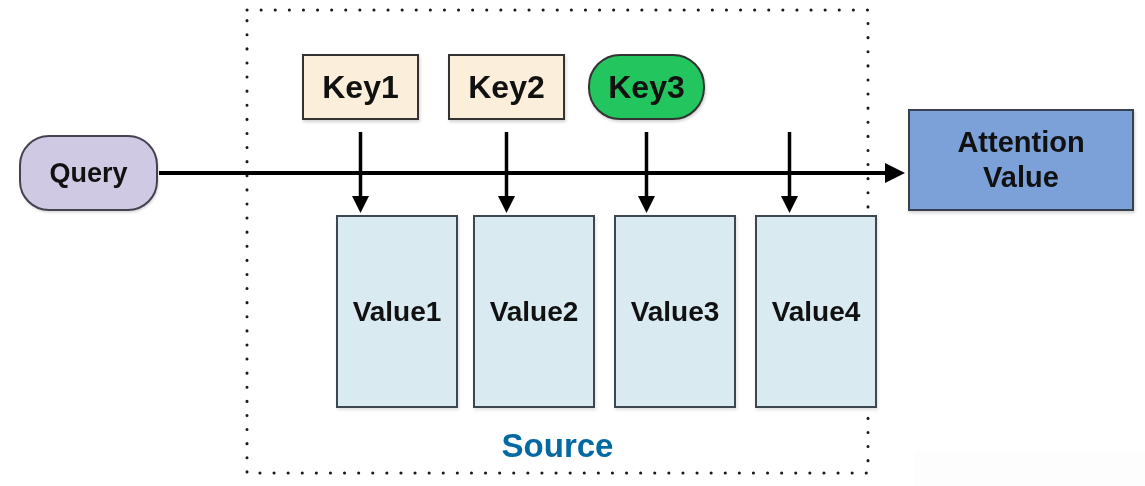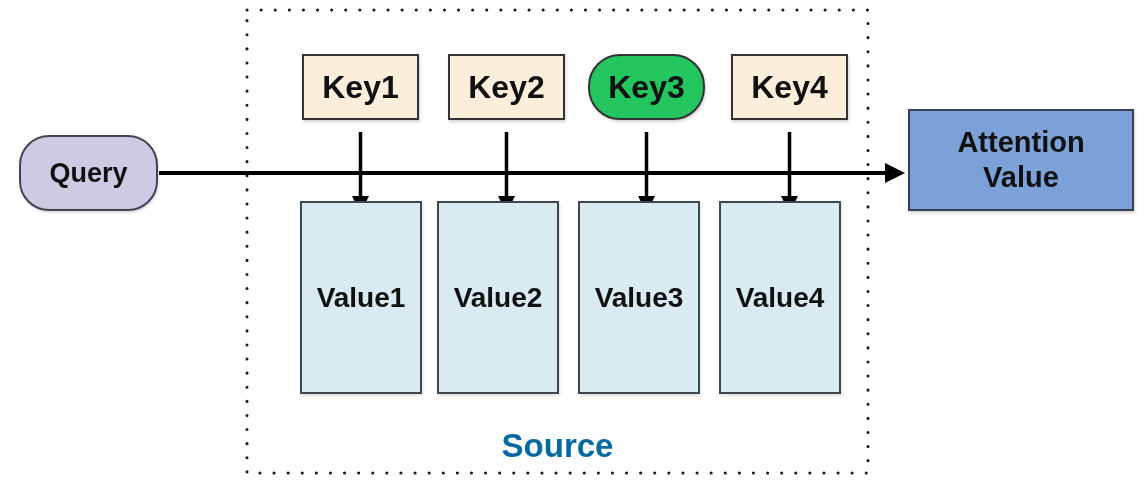--- a/index.html
+++ b/index.html
@@ -43,25 +43,26 @@
     width: 117px; height: 66px;
     border: 2px solid #333333;
     font-size: 32px;
     box-shadow: 1px 2px 3px rgba(0,0,0,0.18);
   }
   .key-1 { left: 302px; }
   .key-2 { left: 448px; }
   .key-3 { left: 588px; }
   .key-4 { left: 731px; }
   .value-box {
-    top: 201px;
+    top: 215px;
     width: 122px; height: 193px;
     border: 2px solid #3e474d;
     font-size: 28px;
     box-shadow: 1px 2px 3px rgba(0,0,0,0.12);
+    margin-left: 36px;
   }
   .value-1 { left: 300px; }
   .value-2 { left: 437px; }
   .value-3 { left: 578px; }
   .value-4 { left: 719px; }
   .attention-box {
     left: 908px; top: 109px;
     width: 226px; height: 102px;
     border: 2px solid #37414f;
     font-size: 29px;
@@ -114,23 +115,20 @@
 
   <div class="box key-box key-1" style="background-color: rgb(251, 238, 219);">
     <span>Key1</span>
   </div>
   <div class="box key-box key-2" style="background-color: rgb(251, 238, 219);">
     <span>Key2</span>
   </div>
   <div class="box key-box key-3" style="background-color: #22c55e; border-radius: 32px;">
     <span>Key3</span>
   </div>
-  <div class="box key-box key-4" style="background-color: rgb(251, 238, 219);">
-    <span>Key4</span>
-  </div>
 
   <div class="box value-box value-1" style="background-color: rgb(217, 234, 241);">
     <span>Value1</span>
   </div>
   <div class="box value-box value-2" style="background-color: rgb(217, 234, 241);">
     <span>Value2</span>
   </div>
   <div class="box value-box value-3" style="background-color: rgb(217, 234, 241);">
     <span>Value3</span>
   </div>

